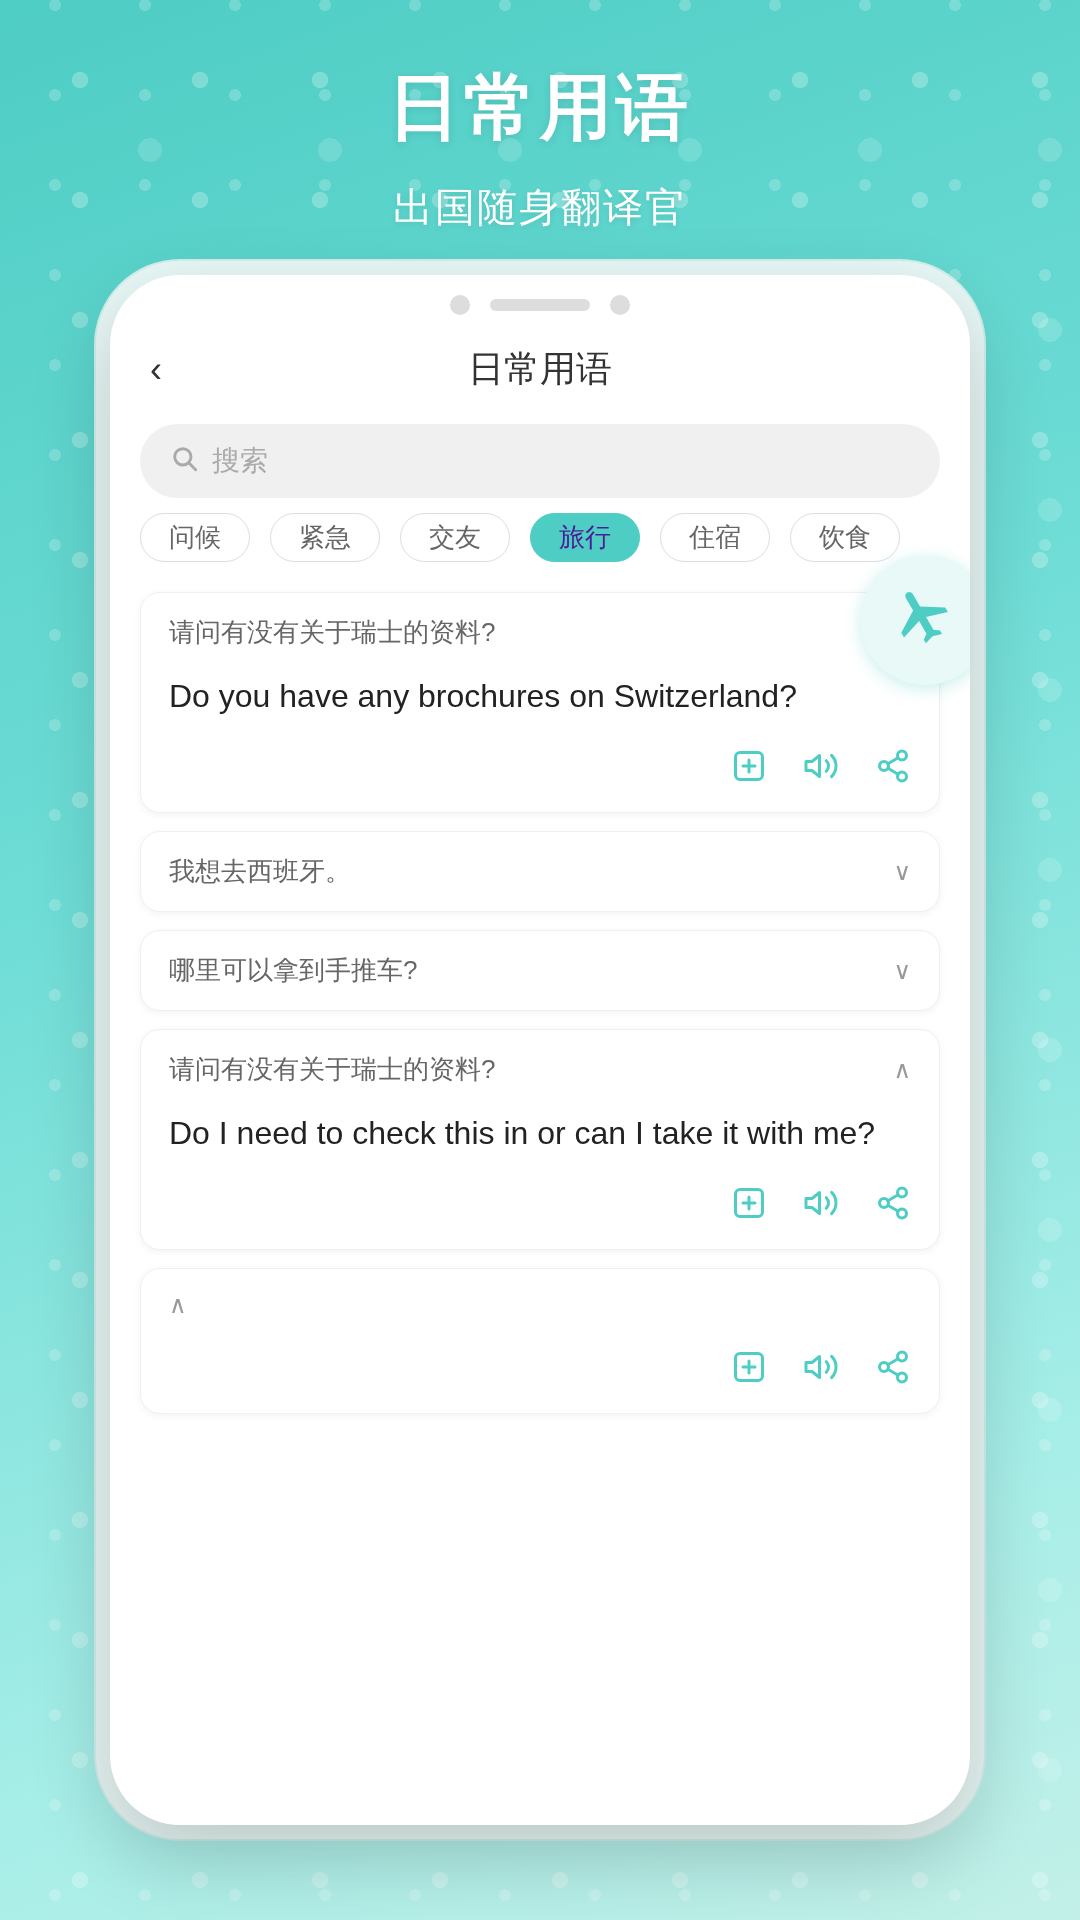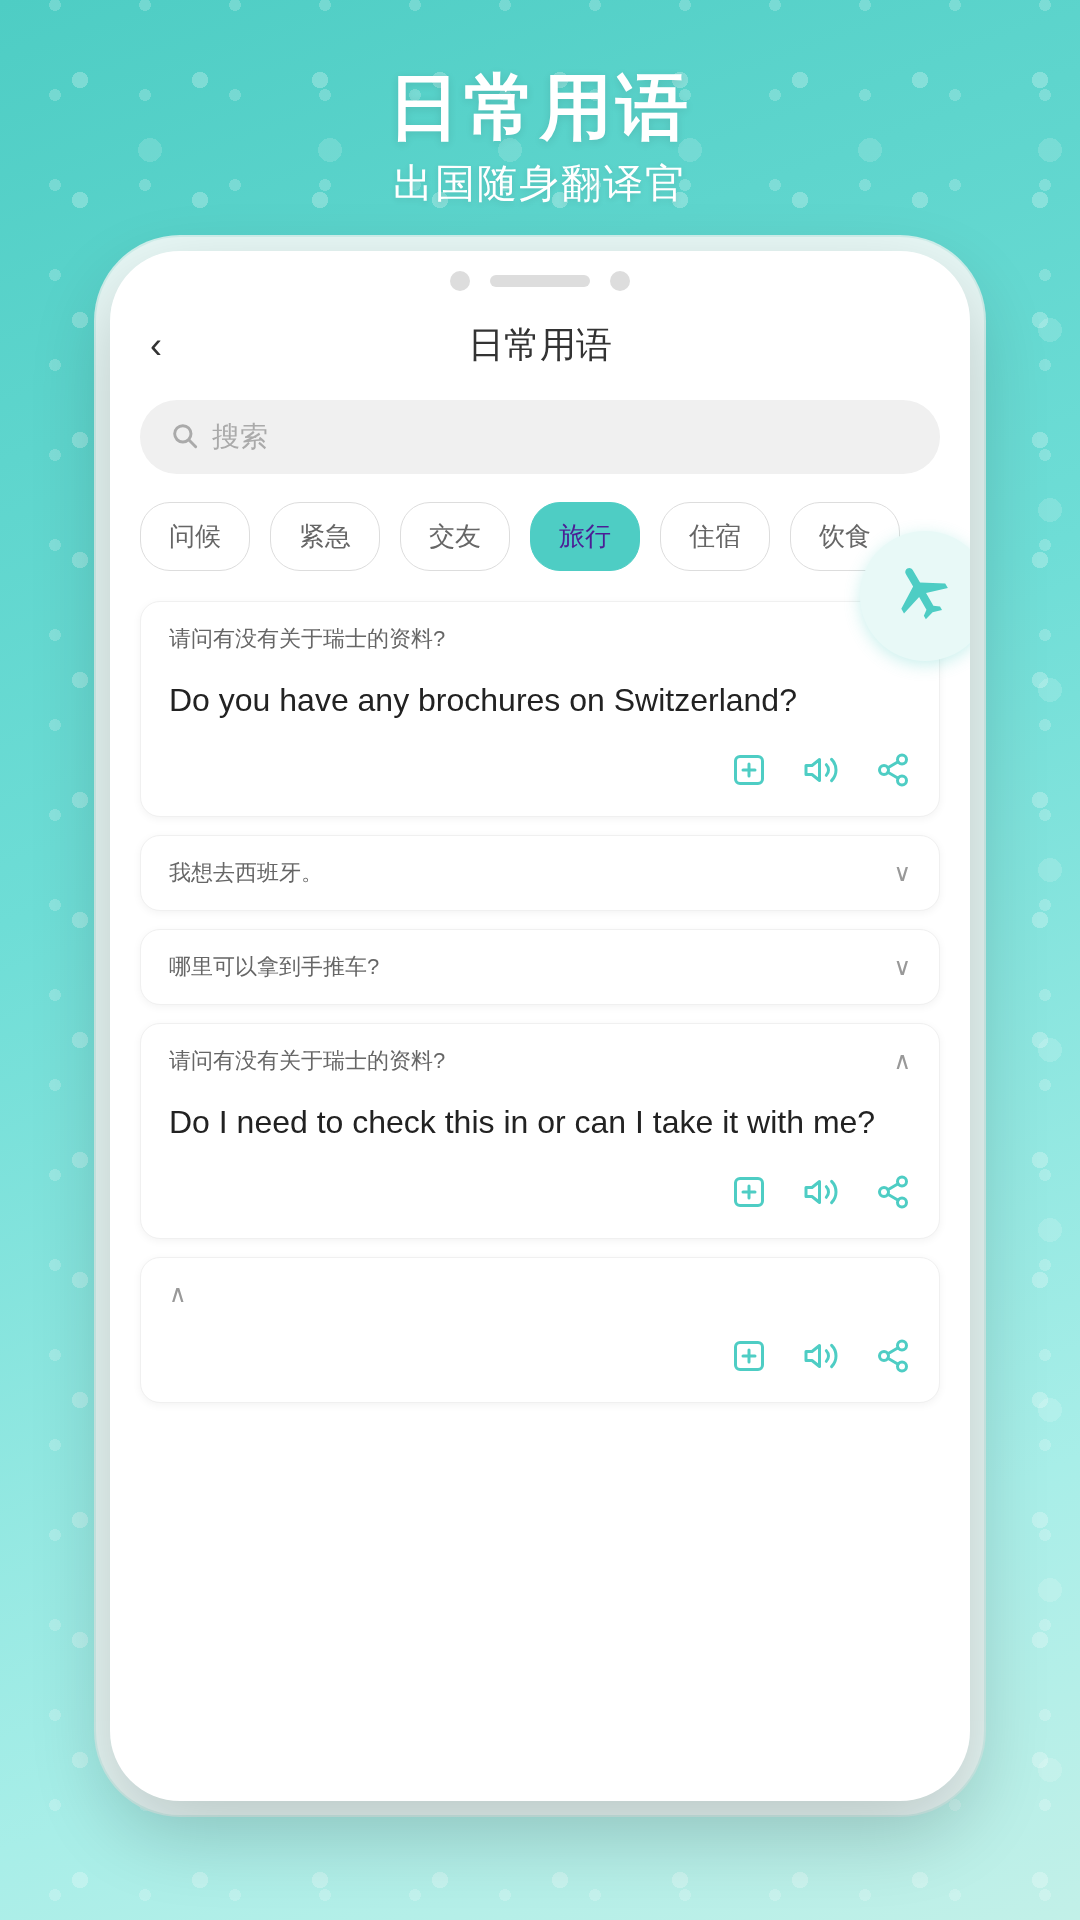--- a/index.html
+++ b/index.html
@@ -46,21 +46,21 @@
       font-size: 72px;
       font-weight: 700;
       letter-spacing: 4px;
       text-shadow: 0 2px 8px rgba(0,0,0,0.1);
     }
 
     .header-subtitle {
       color: white;
       font-size: 40px;
       font-weight: 400;
-      margin-top: 0;
+      margin-top: 24px;
       letter-spacing: 2px;
       text-shadow: 0 2px 6px rgba(0,0,0,0.1);
     }
 
     
     .phone-container {
       position: relative;
       z-index: 2;
       display: flex;
       justify-content: center;
@@ -128,23 +128,23 @@
       font-weight: 500;
       color: #333;
     }
 
     
     .search-bar {
       background: #f0f0f0;
       border-radius: 50px;
       padding: 18px 30px;
       display: flex;
-      align-items: flex-end;
+      align-items: center;
       gap: 14px;
-      margin-bottom: 28px;
+      margin-bottom: 15px;
     }
 
     .search-icon-svg {
       color: #aaa;
       font-size: 28px;
     }
 
     .search-placeholder {
       color: #aaa;
       font-size: 28px;
@@ -152,21 +152,21 @@
 
     
     .category-tabs {
       display: flex;
       gap: 20px;
       margin-bottom: 30px;
       flex-wrap: wrap;
     }
 
     .tab-item {
-      padding: 16px 28px;
+      padding: 6px 28px;
       border-radius: 30px;
       font-size: 26px;
       cursor: pointer;
       border: 1.5px solid #ddd;
       color: #666;
       background: white;
     }
 
     .tab-item.active {
       background: #4ecdc4;
@@ -185,21 +185,21 @@
     }
 
     .phrase-header {
       display: flex;
       justify-content: space-between;
       align-items: center;
       padding: 22px 28px;
     }
 
     .phrase-chinese {
-      font-size: 22px;
+      font-size: 26px;
       color: #666;
     }
 
     .chevron-icon {
       font-size: 24px;
       color: #999;
     }
 
     .phrase-expanded {
       padding: 0 28px 20px;

